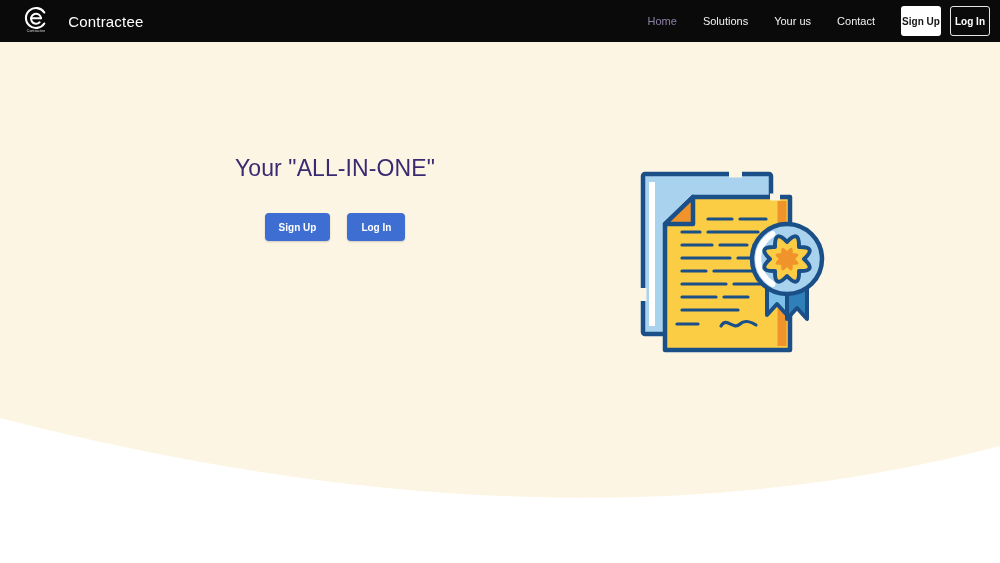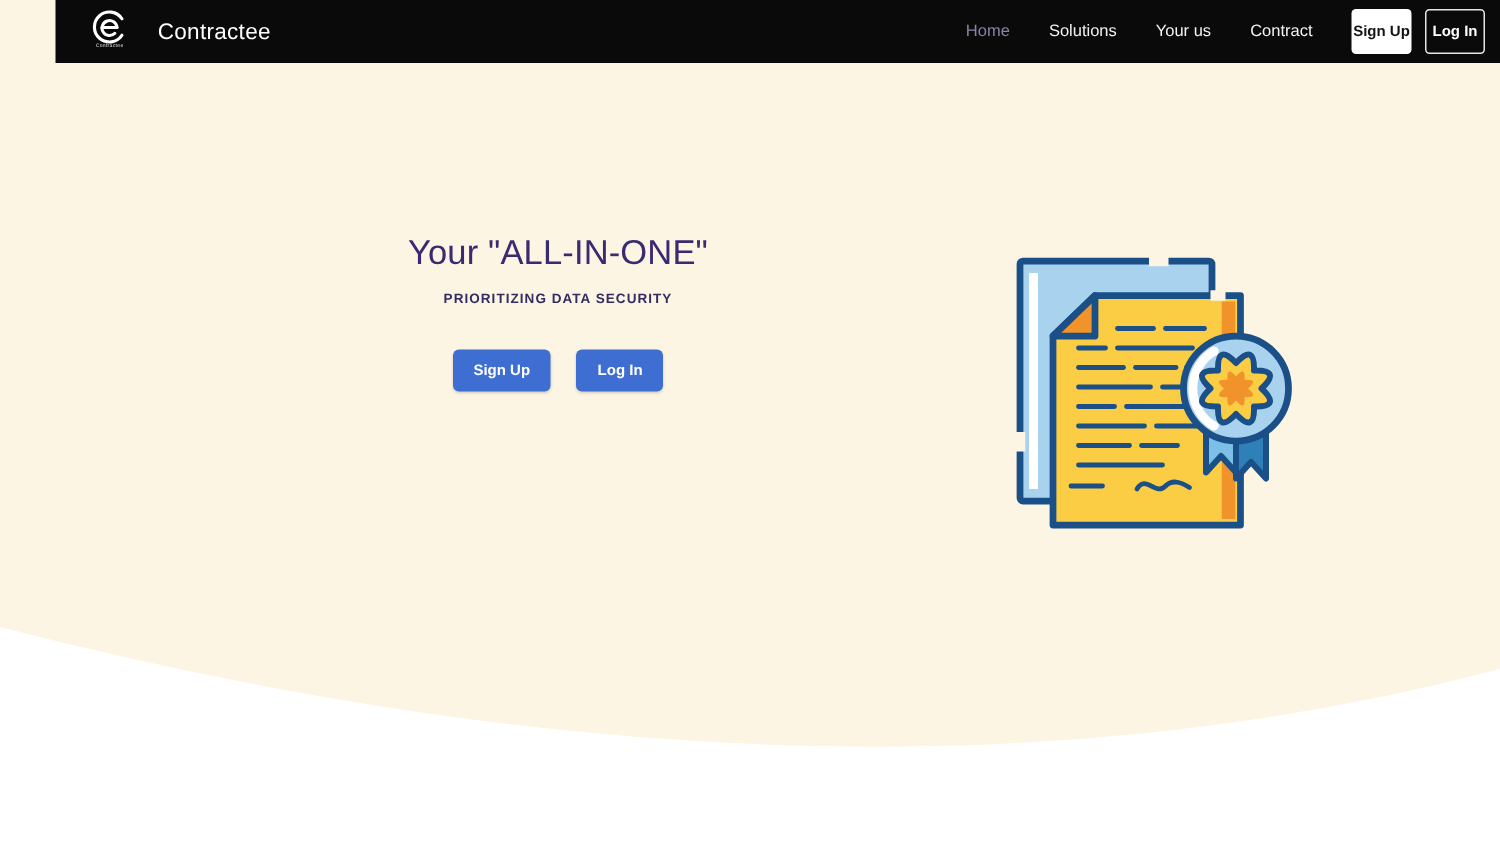--- a/index.html
+++ b/index.html
@@ -1,18 +1,18 @@
 <!DOCTYPE html>
 <html><head>
 <meta charset="utf-8">
 <style>
   * { margin:0; padding:0; box-sizing:border-box; }
   html,body { background:#ffffff; }
   body { font-family:"Liberation Sans", sans-serif; }
-  .page { position:relative; width:1000px; height:540px; background:#ffffff; overflow:hidden;padding-left:37px; }
+  .page { position:relative; width:1000px; height:540px; background:#ffffff; overflow:hidden; }
 
   
   .bg-curve { position:absolute; left:0; top:0; width:1000px; height:563px; z-index:0; }
 
   
   .navbar { position:relative; z-index:3; height:42px; background:#0a0a0b;
             display:flex; align-items:center; padding:0 10px 0 14px; }
   .brand { display:flex; align-items:center; gap:10px; cursor:pointer; }
   .logo-mark { display:flex; flex-direction:column; align-items:center; line-height:1; }
   .logo-caption { font-size:8px; transform:scale(0.42); transform-origin:center top;
@@ -60,34 +60,33 @@
         </svg>
         <span class="logo-caption">Contractee</span>
       </span>
       <span class="brand-name">Contractee</span>
     </div>
 
     <nav class="nav-right">
       <a class="nav-link muted">Home</a>
       <a class="nav-link emph">Solutions</a>
       <a class="nav-link">Your us</a>
-      <a class="nav-link">Contract</a>
+      <a class="nav-link">Contact</a>
       <span class="nav-btns">
         <button class="nav-btn signup">Sign Up</button>
         <button class="nav-btn login">Log In</button>
       </span>
     </nav>
   </header>
 
   <main class="hero">
     <div class="hero-text">
       <h1 class="hero-title">
         <span>Your "ALL-IN-ONE"</span><br>
       </h1>
-      <div class="hero-subtitle">PRIORITIZING DATA SECURITY</div>
       <div class="cta-row">
         <button class="cta-btn">Sign Up</button>
         <button class="cta-btn">Log In</button>
       </div>
     </div>
 
     <svg class="illustration" viewBox="0 0 230 220" aria-hidden="true">
 
       <g>
         <rect x="23" y="22" width="128" height="160" rx="2" fill="#a8d2ee" stroke="#1a4f87" stroke-width="4.5"></rect>

